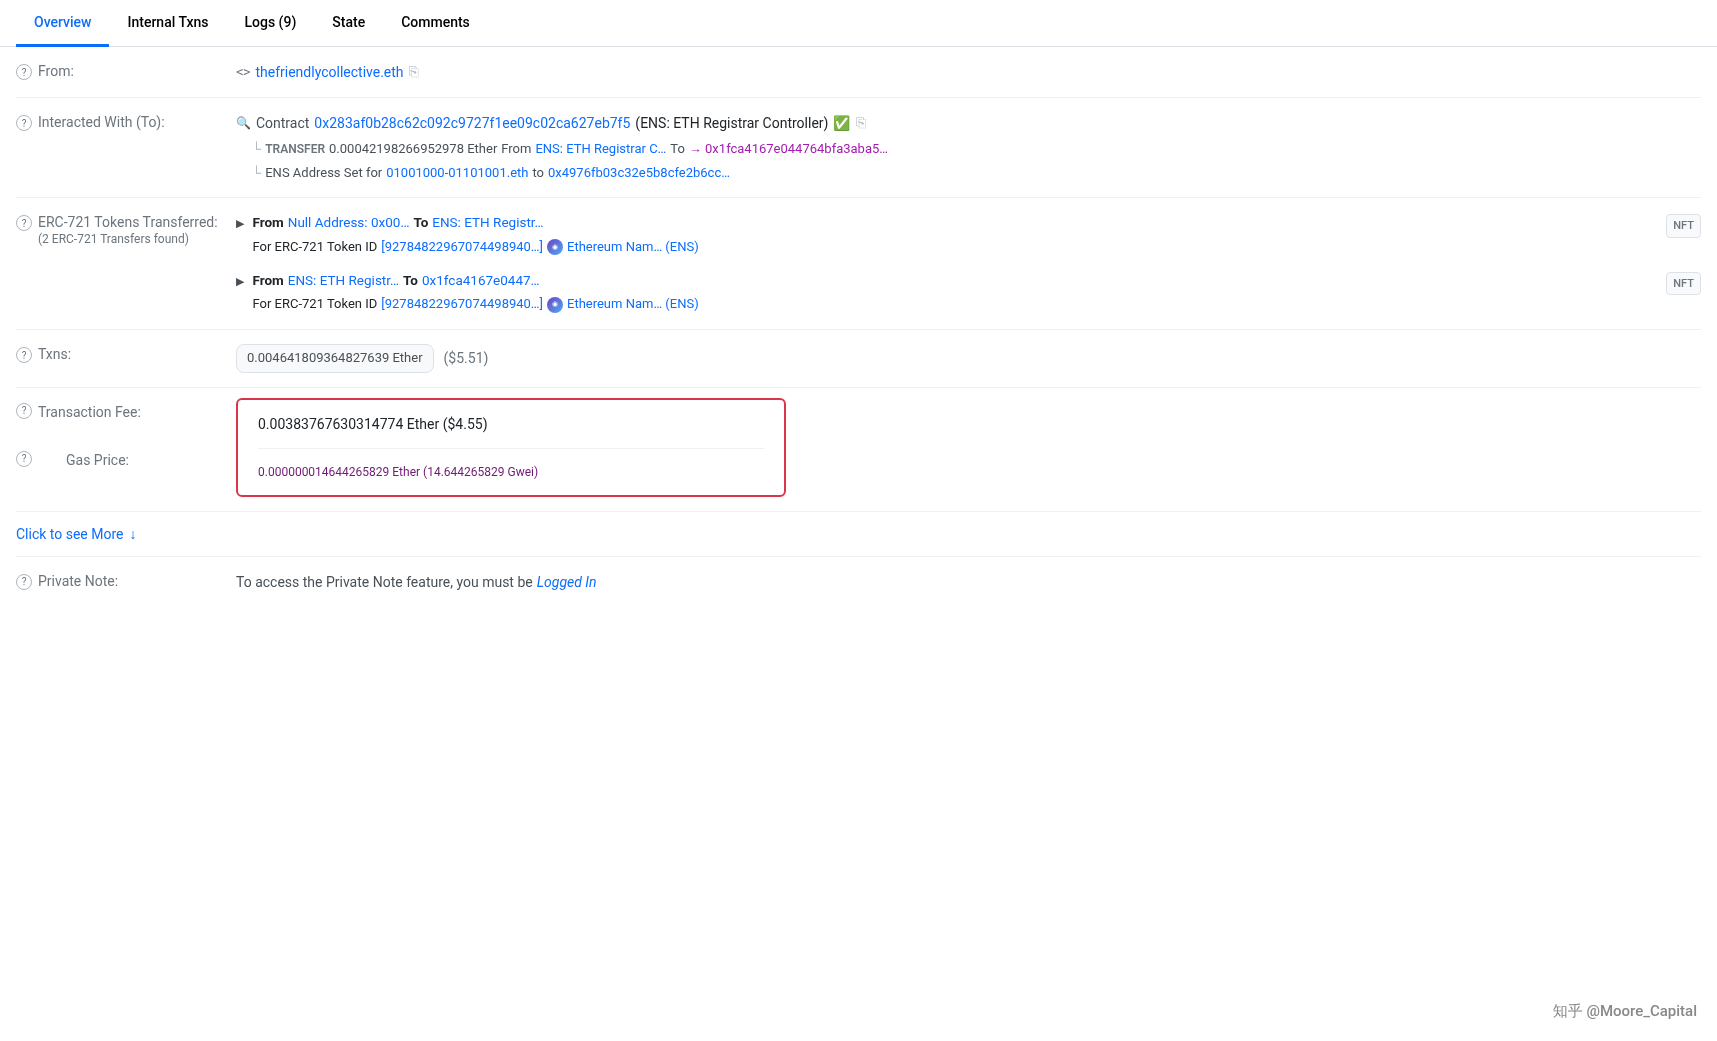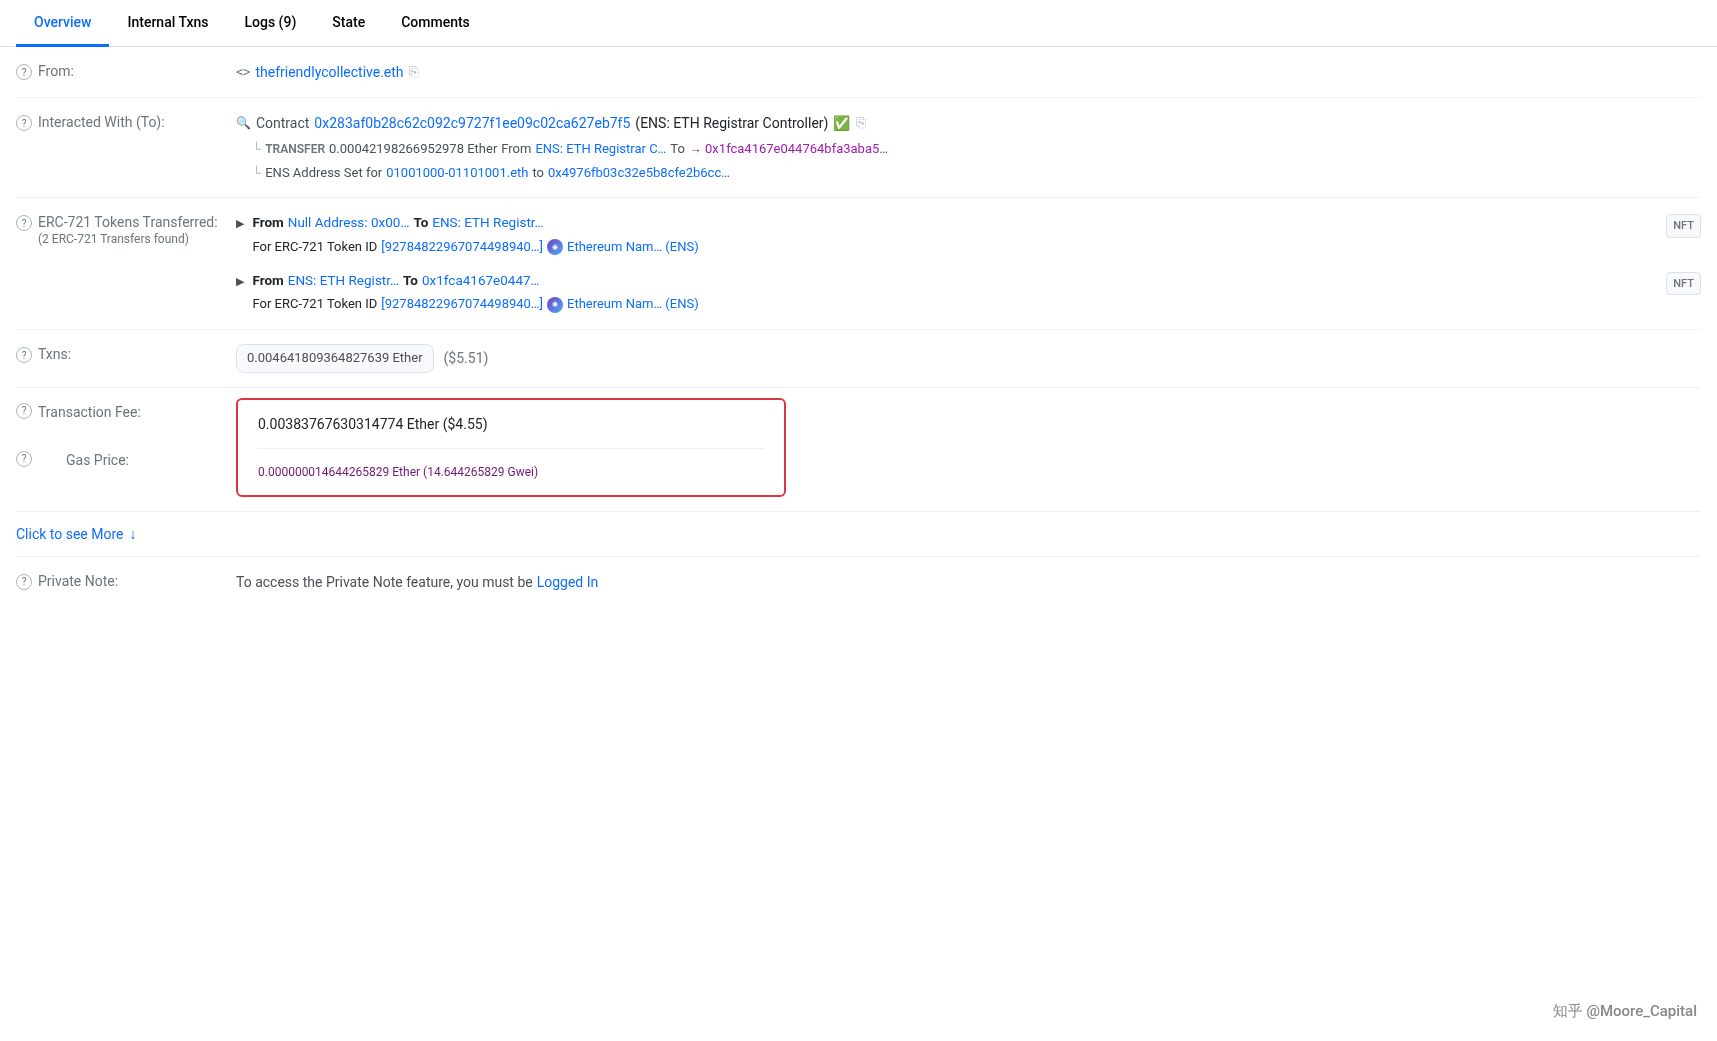--- a/index.html
+++ b/index.html
@@ -186,18 +186,18 @@
       <span style="font-size: 14px;">↓</span>
     </div>
     <div style="display: flex; align-items: flex-start; padding: 14px 0px; min-height: 50px;">
       <div style="width: 220px; min-width: 220px; color: rgb(108, 117, 125); display: flex; align-items: flex-start; gap: 6px; padding-top: 2px; flex-wrap: wrap;">
         <span style="width: 16px; height: 16px; border-radius: 50%; border: 1.5px solid rgb(173, 181, 189); display: inline-flex; align-items: center; justify-content: center; font-size: 10px; color: rgb(108, 117, 125); flex-shrink: 0; margin-top: 1px; cursor: pointer;">?</span>
         <span>Private Note:</span>
       </div>
       <div style="flex: 1 1 0%; line-height: 1.6;">
         <div style="display: flex; align-items: center; gap: 4px; flex-wrap: wrap; color: rgb(73, 80, 87);">
           <span>To access the Private Note feature, you must be</span>
-          <a href="#" style="color: rgb(13, 110, 253); text-decoration: none; cursor: pointer;">Logged In</a>
+          <a href="#" style="color: rgb(13, 110, 253); text-decoration: none; cursor: pointer; font-style: italic;">Logged In</a>
         </div>
       </div>
     </div>
   </div>
 <div class="watermark">知乎 @Moore_Capital</div>
 
 </body></html>

